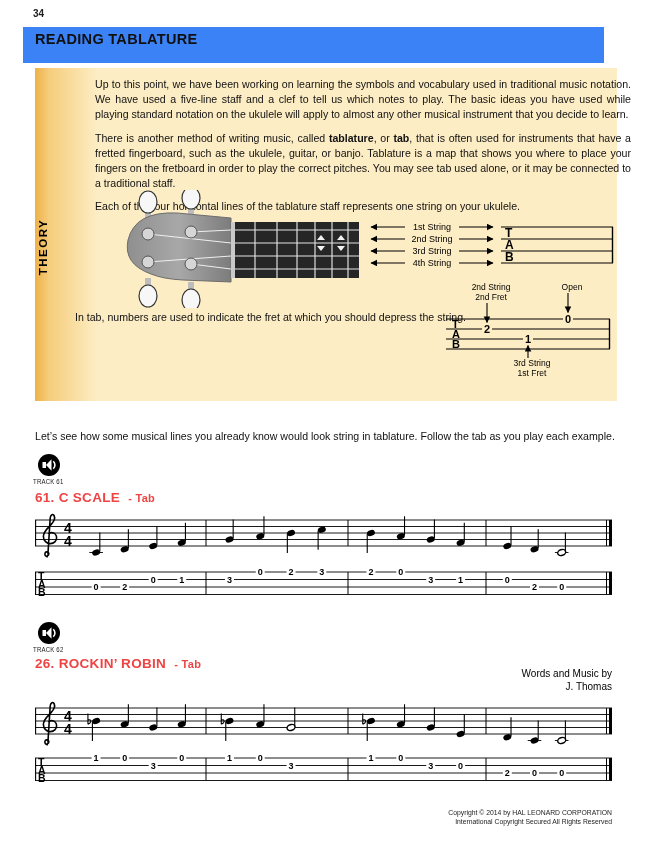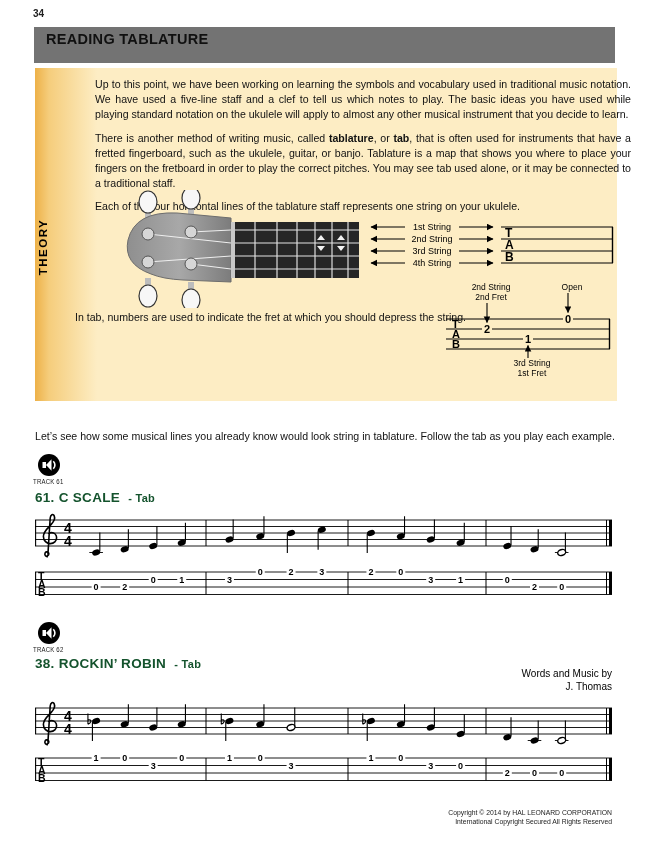--- a/index.html
+++ b/index.html
@@ -1,35 +1,35 @@
 <!DOCTYPE html>
 <html><head>
 <meta charset="utf-8">
 <style>
   html,body{margin:0;padding:0;background:#e8e8e8;}
   .page{position:relative;width:648px;height:864px;background:#ffffff;overflow:hidden;
         font-family:"Liberation Sans",sans-serif;color:#111;}
   .page-number{position:absolute;left:33px;top:8px;font-size:10px;color:#222;font-weight:bold;}
-  .header-bar{position:absolute;left:34px;top:27px;width:581px;height:36px;background:#737373;}
+  .header-bar{position:absolute;left:23px;top:27px;width:581px;height:36px;background:#3b82f6;}
   .header-title{font-size:14.5px;font-weight:bold;letter-spacing:.3px;line-height:25px;padding-left:12px;color:#101010;}
   .theory-box{position:absolute;left:35px;top:68px;width:582px;height:333px;
       background:linear-gradient(90deg,#edb148 0px,#f5cd7c 14px,#fdedc4 62px,#fdedc4 100%);}
   .theory-label{position:absolute;left:-34px;top:171px;width:88px;height:16px;text-align:center;
       transform:rotate(-90deg);font-weight:bold;font-size:11.5px;letter-spacing:1.5px;color:#000;}
   .paras{position:absolute;left:40px;top:9px;width:536px;margin-left:20px;}
   .paras p{margin:0 0 8px 0;font-size:10.6px;line-height:15.2px;text-align:justify;}
   .paras p b, .tabnote b{font-weight:700;}
   .uke-fig{position:absolute;left:58px;top:122px;}
   .strings-fig{position:absolute;left:326px;top:146px;}
   .tabnote{position:absolute;left:40px;top:242px;width:396px;font-size:10.6px;line-height:15.2px;}
   .example-fig{position:absolute;left:405px;top:214px;}
   .intro{position:absolute;left:35px;top:430px;width:600px;font-size:10.6px;}
   .track-icon{position:absolute;width:24px;height:24px;}
   .track-label{position:absolute;font-size:6.6px;letter-spacing:.2px;color:#1a1a1a;transform:scaleX(.92);transform-origin:left;}
-  .ex-heading{position:absolute;font-size:13.5px;font-weight:bold;letter-spacing:.3px;color:#14532d;}
+  .ex-heading{position:absolute;font-size:13.5px;font-weight:bold;letter-spacing:.3px;color:#ef4444;}
   .ex-heading .suffix{font-size:11px;margin-left:4px;}
   .credit{position:absolute;right:36px;top:668px;text-align:right;font-size:10px;line-height:12.5px;color:#000;}
   .staff-svg,.tab-svg{position:absolute;left:35px;}
   .footer{position:absolute;right:36px;top:808px;text-align:right;font-size:6.8px;line-height:9px;color:#222;}
   svg text{font-family:"Liberation Sans",sans-serif;}
 </style>
 </head>
 <body>
 
 <div class="page">
@@ -281,21 +281,21 @@
     </svg>
 
   <svg class="track-icon" style="left:37px;top:621px" viewBox="0 0 24 24">
     <circle cx="12" cy="12" r="11" fill="#000"></circle>
     <rect x="5.5" y="9" width="3.5" height="6" fill="#fff"></rect>
     <polygon points="9,12 14.5,6.2 14.5,17.8" fill="#fff"></polygon>
     <path d="M16.3,8.2 A5.3,5.3 0 0 1 16.3,15.8" fill="none" stroke="#fff" stroke-width="1.6"></path>
   </svg>
   <div class="track-label" style="left:33px;top:646px">TRACK 62</div>
   <div class="ex-heading" style="left:35px;top:656px">
-    <span>38. ROCKIN’ ROBIN</span>
+    <span>26. ROCKIN’ ROBIN</span>
     <span class="suffix">- Tab</span>
   </div>
   <div class="credit">
     <div>Words and Music by</div>
     <div>J. Thomas</div>
   </div>
   <svg class="staff-svg" id="ntn1" style="top:698px" width="577" height="56" viewBox="0 0 577 56">
       <line x1="0" y1="10" x2="577" y2="10" stroke="#000" stroke-width="0.9"></line>
       <line x1="0" y1="16.5" x2="577" y2="16.5" stroke="#000" stroke-width="0.9"></line>
       <line x1="0" y1="23" x2="577" y2="23" stroke="#000" stroke-width="0.9"></line>

